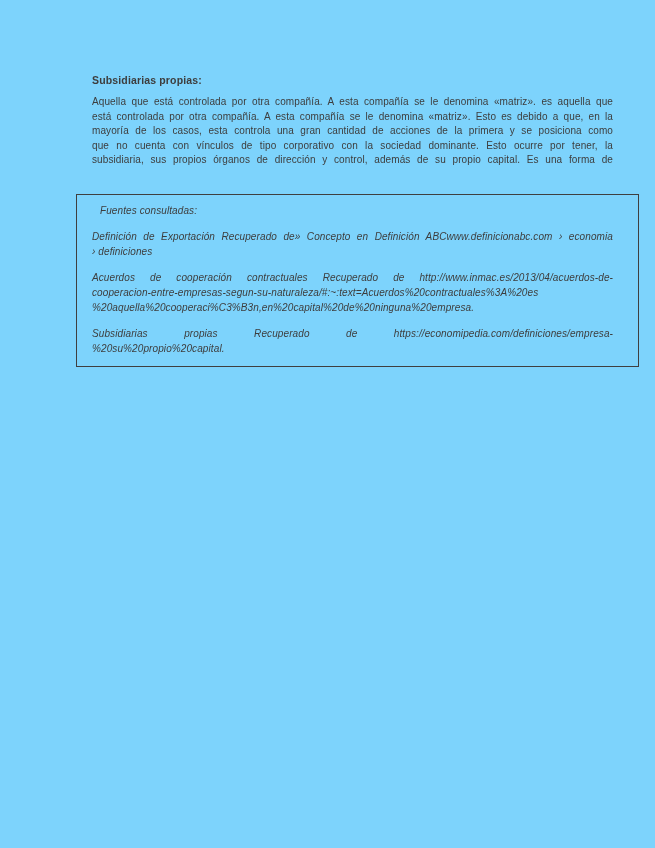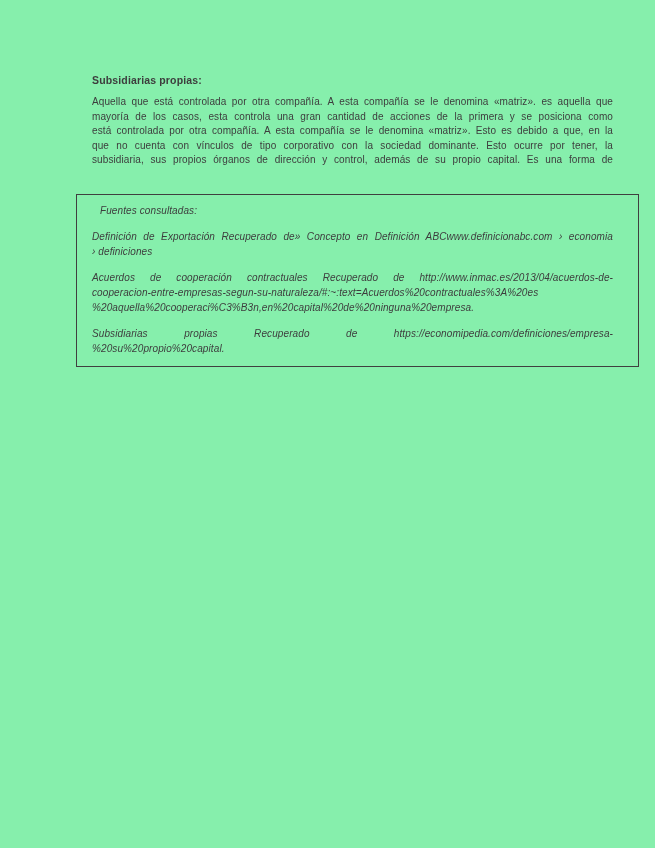--- a/index.html
+++ b/index.html
@@ -1,20 +1,20 @@
 <!DOCTYPE html>
 <html><head>
 <meta charset="utf-8">
 <style>
   html, body { margin: 0; padding: 0; background: #ffffff; }
   .page {
     position: relative;
     width: 655px;
     height: 848px;
-    background: #86efac;
+    background: #7dd3fc;
     font-family: "Liberation Sans", sans-serif;
     color: #3d3d3d;
     overflow: hidden;
   }
   .heading {
     position: absolute;
     left: 92px;
     top: 73px;
     width: 521px;
     font-size: 10.5px;
@@ -57,22 +57,22 @@
 </style>
 </head>
 <body>
 
 <div class="page">
 
   <div class="heading">Subsidiarias propias:</div>
 
   <div class="para">
     <div class="jline">Aquella que está controlada por otra compañía. A esta compañía se le denomina «matriz». es aquella que</div>
+    <div class="jline">está controlada por otra compañía. A esta compañía se le denomina «matriz». Esto es debido a que, en la</div>
     <div class="jline">mayoría de los casos, esta controla una gran cantidad de acciones de la primera y se posiciona como</div>
-    <div class="jline">está controlada por otra compañía. A esta compañía se le denomina «matriz». Esto es debido a que, en la</div>
     <div class="jline">que no cuenta con vínculos de tipo corporativo con la sociedad dominante. Esto ocurre por tener, la</div>
     <div class="jline">subsidiaria, sus propios órganos de dirección y control, además de su propio capital. Es una forma de</div>
   </div>
 
   <div class="box-border"></div>
 
   <div class="box-content">
     <div class="box-title">Fuentes consultadas:</div>
 
     <div class="ref">

